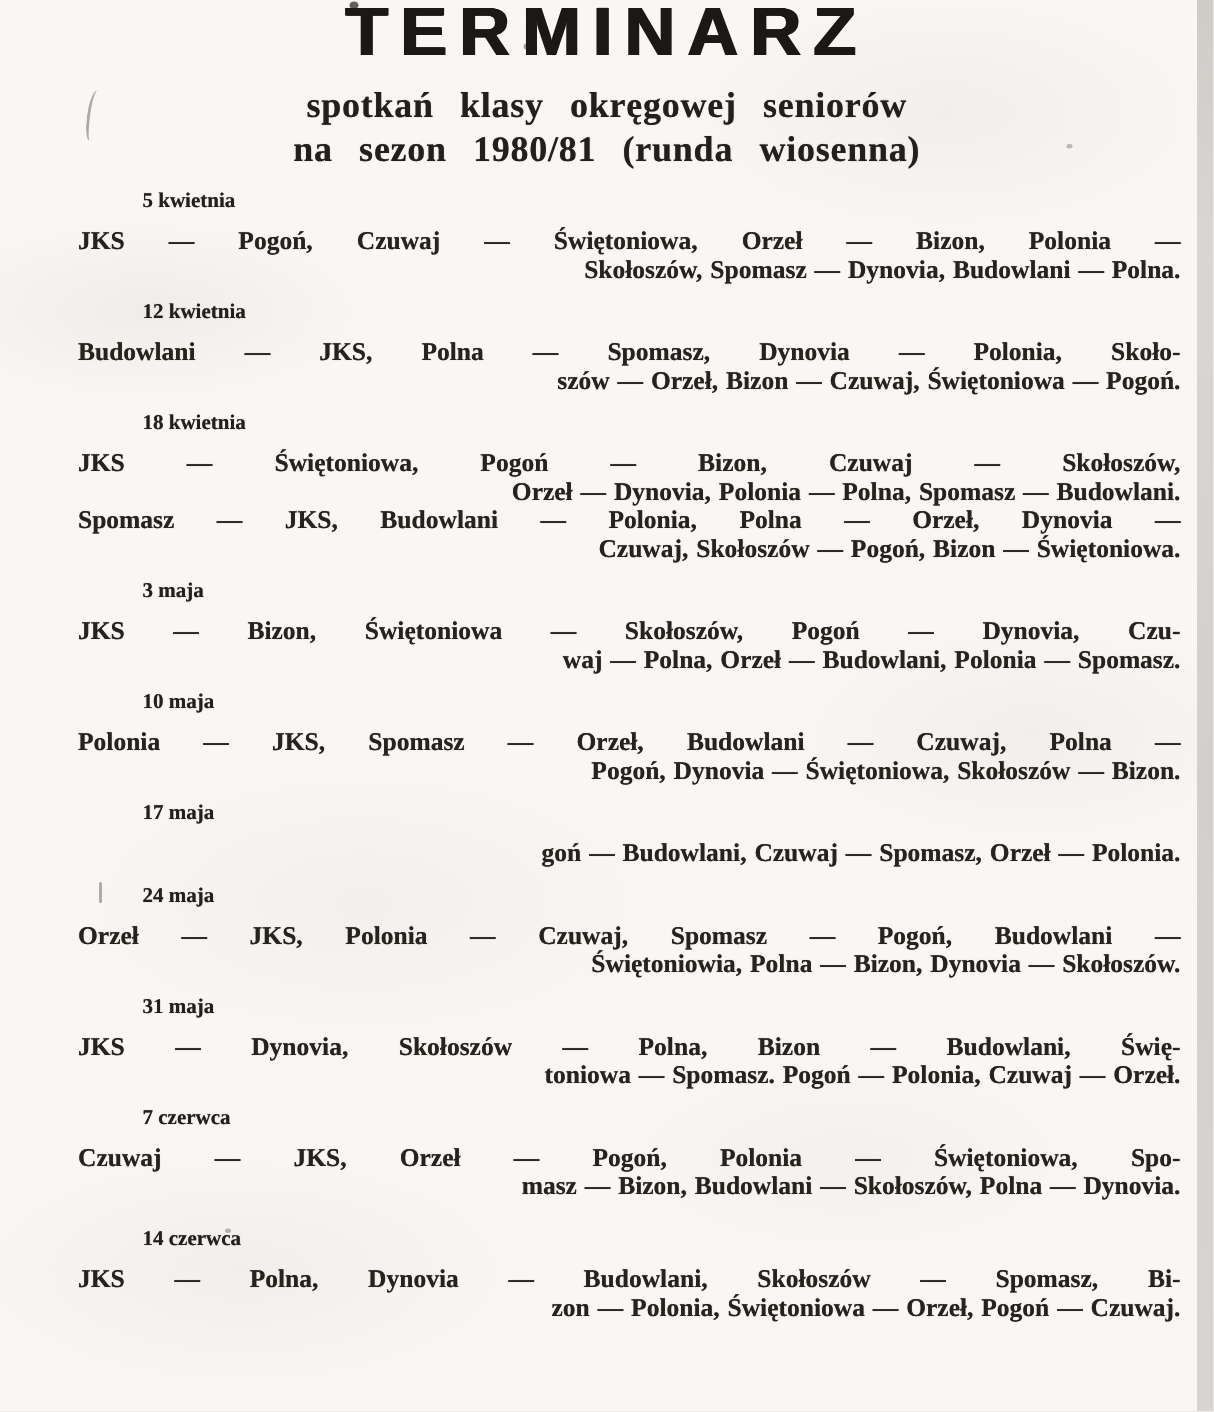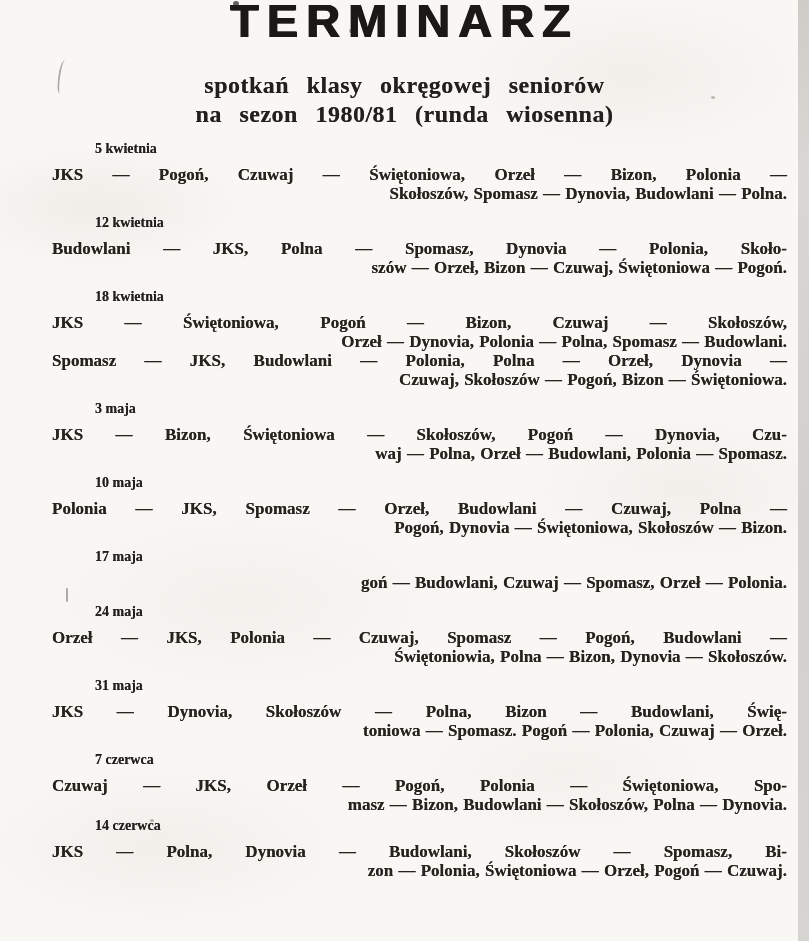--- a/index.html
+++ b/index.html
@@ -46,21 +46,21 @@
     font-family:"Liberation Sans", sans-serif;
     font-weight:700;
     font-size:47px;
     letter-spacing:8px;
     color:#1b1916;
     text-shadow:.7px 0 0 #1b1916,-.7px 0 0 #1b1916,0 .4px 0 #1b1916;
     transform:scaleY(.97);
     white-space:nowrap;
   }
   .subtitle{
-    margin-top:23px;
+    margin-top:9px;
     text-align:center;
     font-weight:700;
     font-size:24px;
     line-height:29px;
     word-spacing:11px;
     letter-spacing:.5px;
     color:#221f1c;
     text-shadow:0 0 .5px rgba(30,28,25,.7);
   }
   .schedule{margin-top:4px;}
@@ -76,21 +76,21 @@
   .line{
     font-size:17px;
     font-weight:700;
     line-height:19px;
     color:#26231f;
     text-shadow:0 0 .45px rgba(35,32,28,.75);
     word-spacing:1px;
   }
   .line.l1{text-align:justify;text-align-last:justify;text-indent:30px;}
   .line.l2{text-align:right;}
-  section:last-child .fixture-date{margin-top:3px;}
+  section:last-child .fixture-date{margin-top:18px;}
 </style>
 </head>
 <body>
 
 <div class="page">
   <div class="edge-band"></div>
   <div class="squiggle"></div>
   <div class="tick"></div>
   <div class="speck s1"></div>
   <div class="speck s2"></div>

